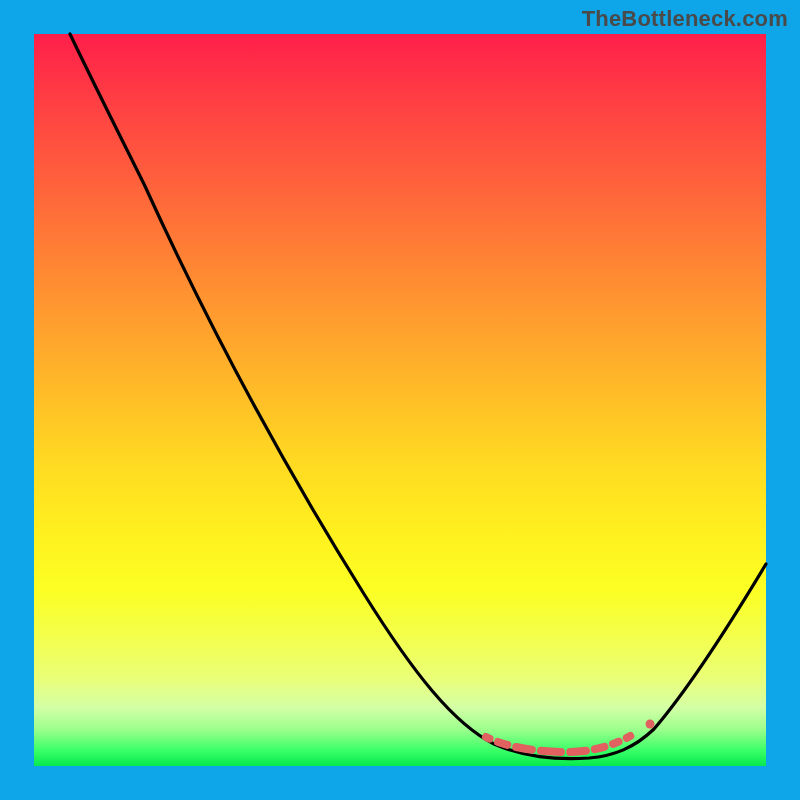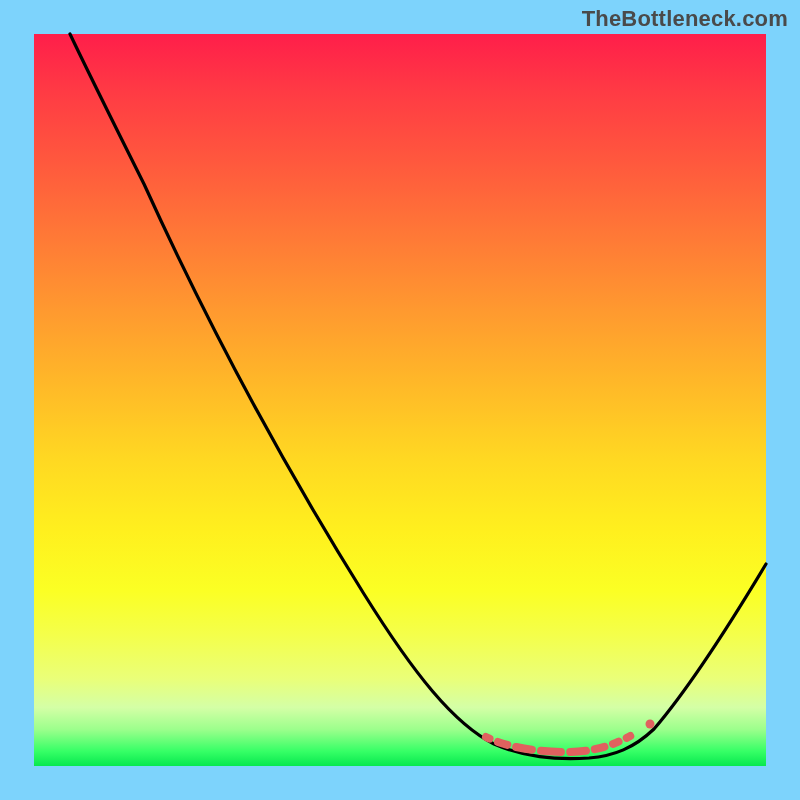--- a/index.html
+++ b/index.html
@@ -10,21 +10,21 @@
     background: #000;
     overflow: hidden;
     font-family: Arial, Helvetica, sans-serif;
   }
   .frame {
     position: absolute;
     left: 0;
     top: 0;
     width: 800px;
     height: 800px;
-    background: #7dd3fc;
+    background: #0ea5e9;
   }
   .plot-area {
     position: absolute;
     left: 34px;
     top: 34px;
     width: 732px;
     height: 732px;
     
     background: linear-gradient(to bottom,
       #ff1e4a 0%,

